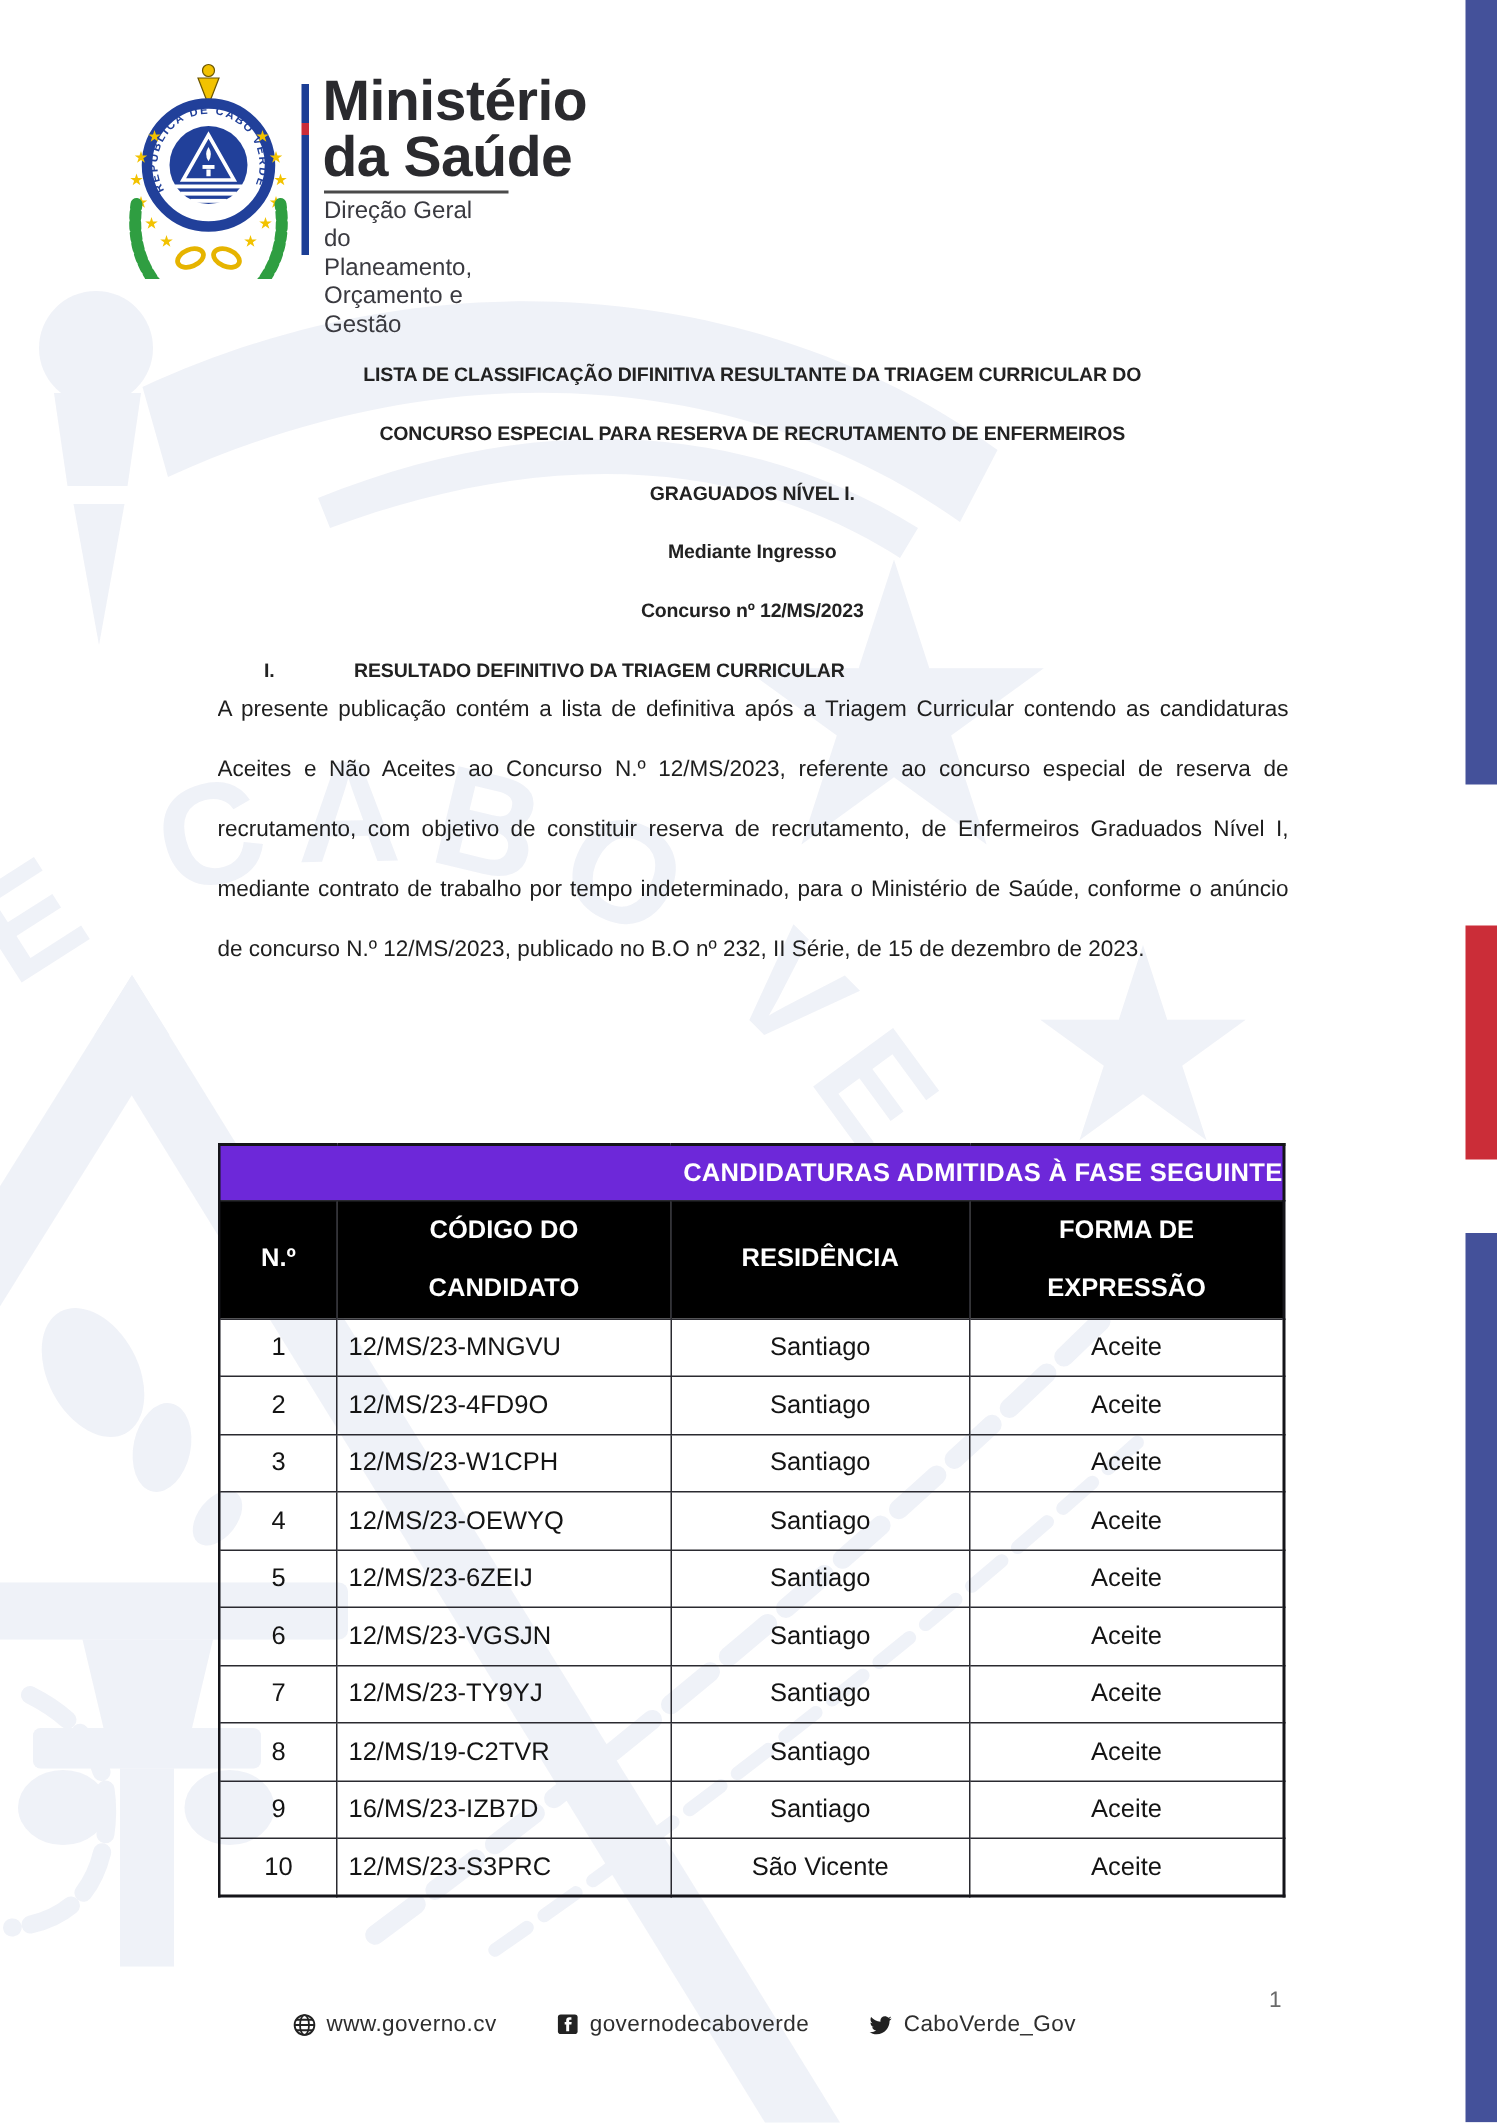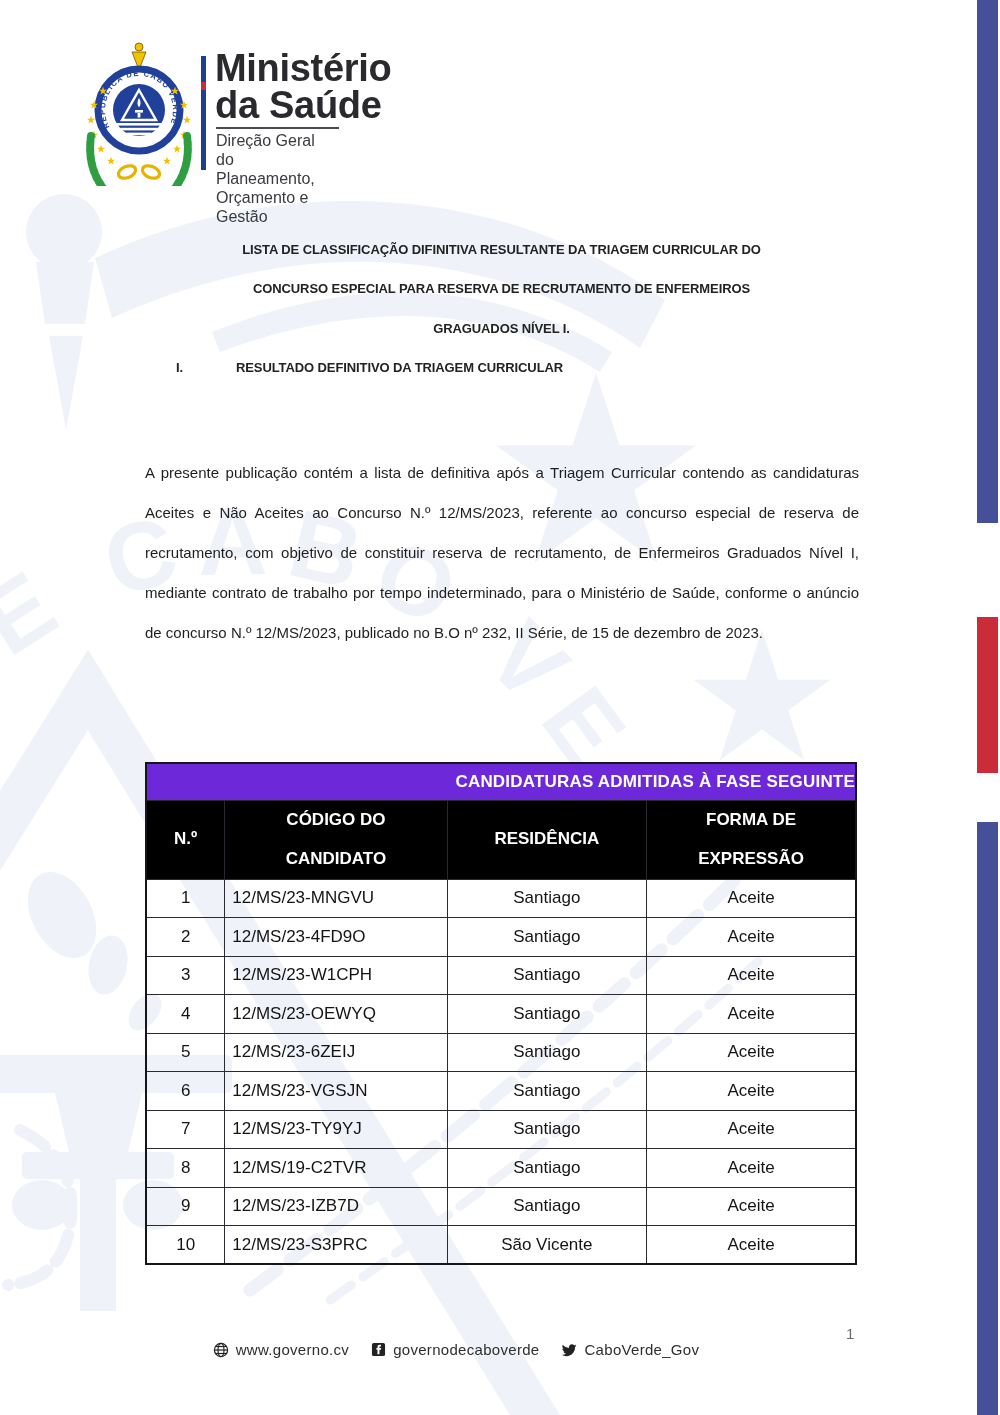--- a/index.html
+++ b/index.html
@@ -53,21 +53,21 @@
   }
   .doc-table th.col-h {
     background:#000000; color:#fff; font-size:17px; font-weight:bold;
     height:79px; text-align:center; line-height:2.25; padding:0 16px; vertical-align:middle;
   }
   .doc-table td { height:38.5px; font-size:17px; text-align:center; color:#141414; background:transparent; }
   .doc-table td.codigo { text-align:left; padding-left:7px; }
   
   .footer {
     position:absolute; left:0; top:1341px; width:912px; z-index:2;
-    display:flex; justify-content:center; align-items:center; gap:22px;
+    display:flex; justify-content:center; align-items:center; gap:40px;
     font-size:15px; color:#2e2e2e; letter-spacing:0.3px;
   }
   .footer .item { display:flex; align-items:center; gap:7px; }
   .page-number { position:absolute; left:846px; top:1325px; font-size:15px; color:#6a6a6a; z-index:2; }
 </style>
 </head>
 <body>
 
 <div class="page">
 
@@ -169,20 +169,22 @@
     <div class="department">
       <div>Direção Geral do Planeamento,</div>
       <div>Orçamento e Gestão</div>
     </div>
   </div>
 
   <div class="doc-title">
     <div class="line">LISTA DE CLASSIFICAÇÃO DIFINITIVA RESULTANTE DA TRIAGEM CURRICULAR DO</div>
     <div class="line">CONCURSO ESPECIAL PARA RESERVA DE RECRUTAMENTO DE ENFERMEIROS</div>
     <div class="line">GRAGUADOS NÍVEL I.</div>
+    <div class="line">Mediante Ingresso</div>
+    <div class="line">Concurso nº 12/MS/2023</div>
     <div class="line heading">
       <span class="numeral">I.</span>
       <span>RESULTADO DEFINITIVO DA TRIAGEM CURRICULAR</span>
     </div>
   </div>
 
   <p class="paragraph">A presente publicação contém a lista de definitiva após a Triagem Curricular contendo as candidaturas Aceites e Não Aceites ao Concurso N.º 12/MS/2023, referente ao concurso especial de reserva de recrutamento, com objetivo de constituir reserva de recrutamento, de Enfermeiros Graduados Nível I, mediante contrato de trabalho por tempo indeterminado, para o Ministério de Saúde, conforme o anúncio de concurso N.º 12/MS/2023, publicado no B.O nº 232, II Série, de 15 de dezembro de 2023.</p>
 
 
   <table class="doc-table">
@@ -247,21 +249,21 @@
         <td>Aceite</td>
       </tr>
       <tr>
         <td>8</td>
         <td class="codigo">12/MS/19-C2TVR</td>
         <td>Santiago</td>
         <td>Aceite</td>
       </tr>
       <tr>
         <td>9</td>
-        <td class="codigo">12/MS/23-IZB7D</td>
+        <td class="codigo">16/MS/23-IZB7D</td>
         <td>Santiago</td>
         <td>Aceite</td>
       </tr>
       <tr>
         <td>10</td>
         <td class="codigo">12/MS/23-S3PRC</td>
         <td>São Vicente</td>
         <td>Aceite</td>
       </tr>
     </tbody>

